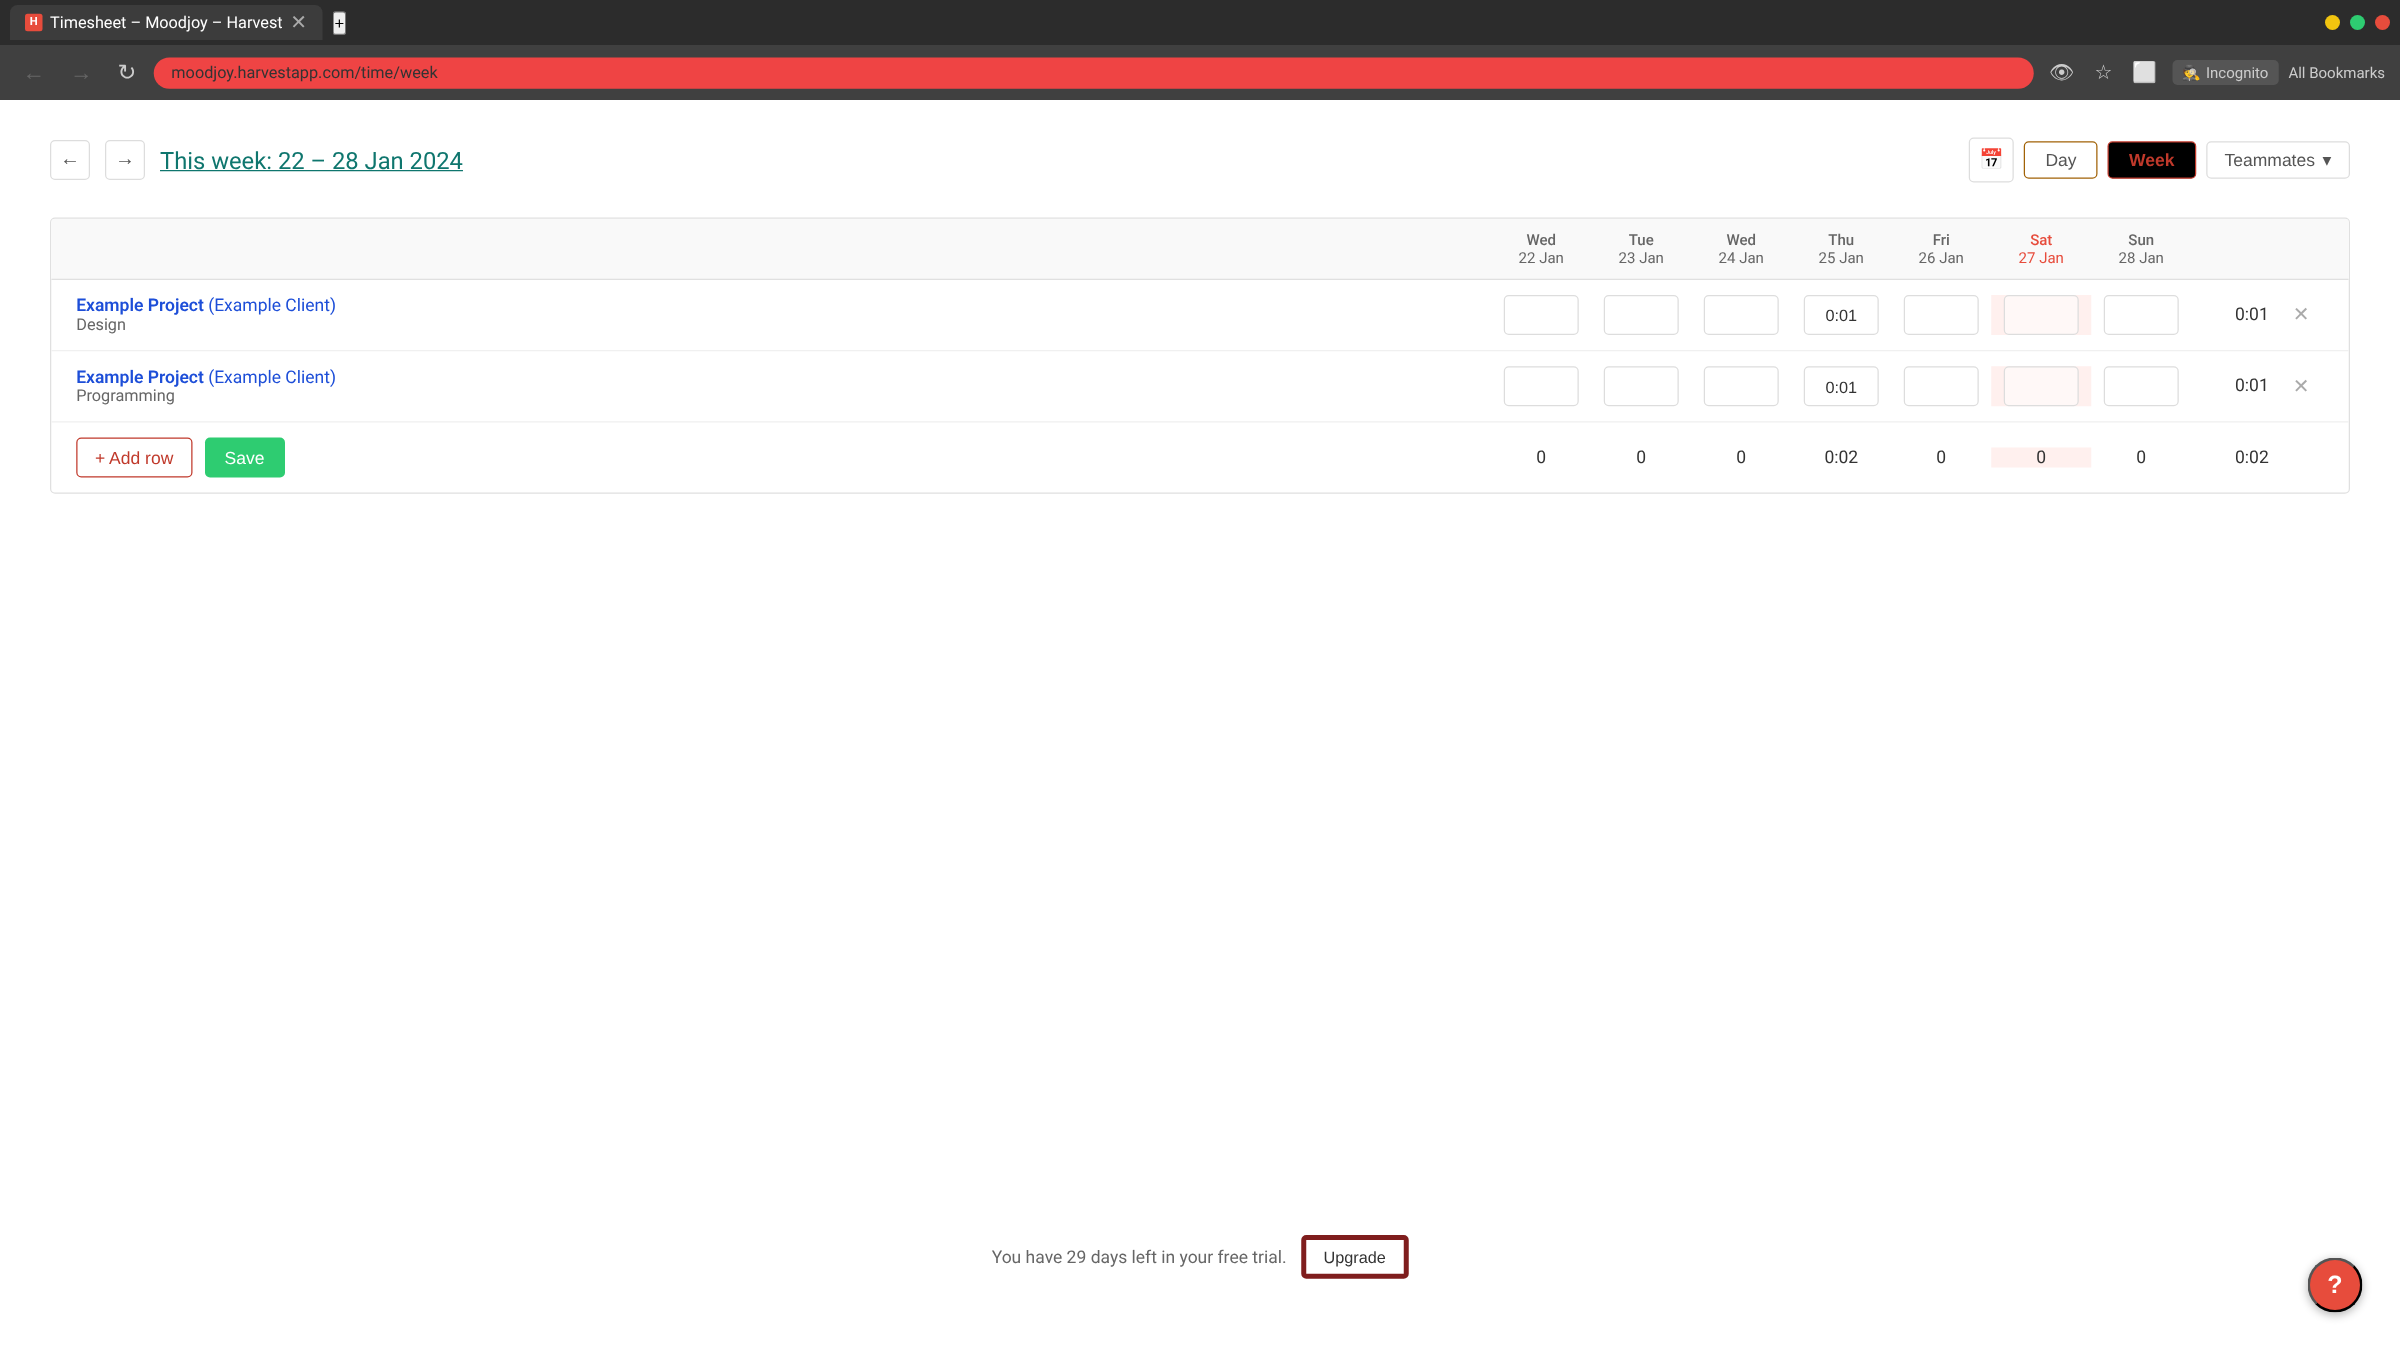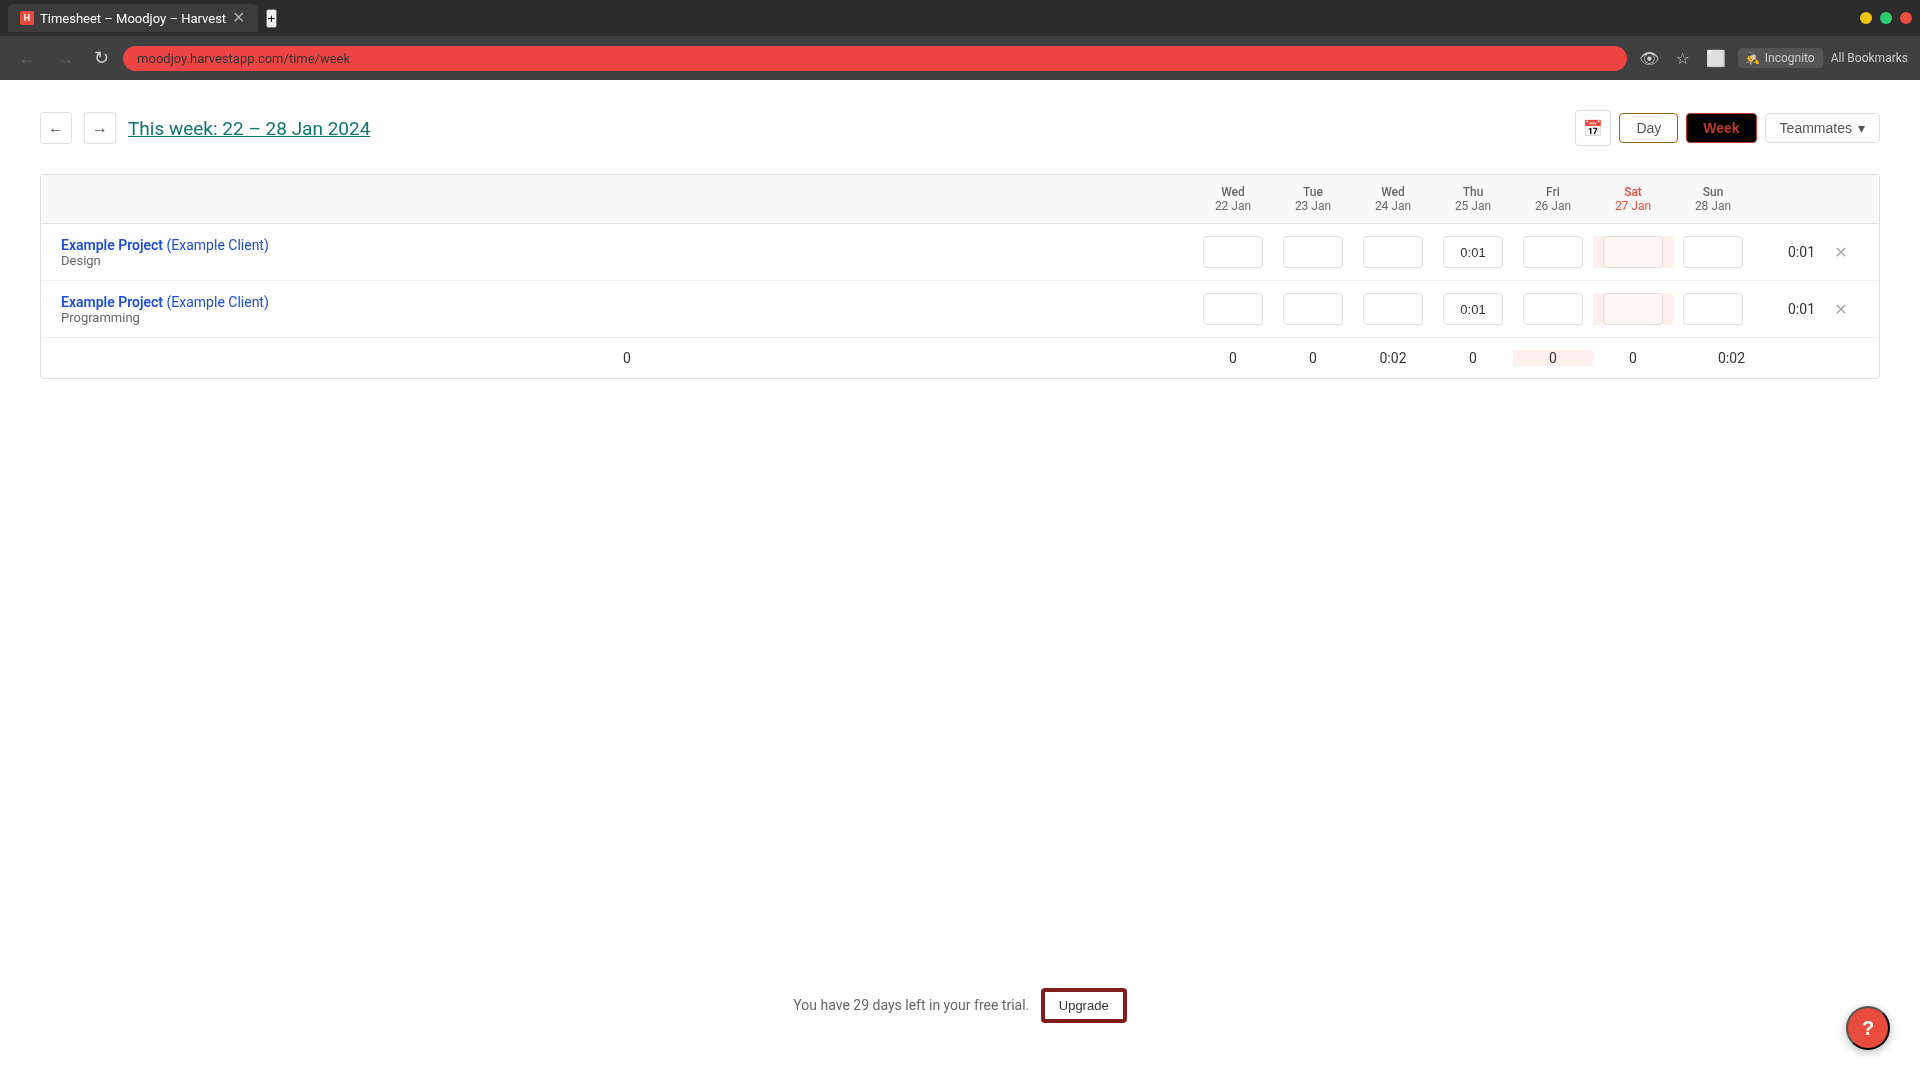--- a/index.html
+++ b/index.html
@@ -247,20 +247,24 @@
               <input class="time-input" type="text" value="" style="background: rgb(255, 248, 247);">
             </div>
           <div class="time-cell">
               <input class="time-input" type="text" value="" style="">
             </div>
           <div class="row-total">0:01</div>
           <button class="delete-btn">✕</button>
         </div>
 
         <div class="footer-row">
+          <div class="footer-actions">
+            <button class="add-row-btn">+ Add row</button>
+            <button class="save-btn">Save</button>
+          </div>
           <div class="day-total">0</div>
           <div class="day-total">0</div>
           <div class="day-total">0</div>
           <div class="day-total">0:02</div>
           <div class="day-total">0</div>
           <div class="day-total sat-highlight">0</div>
           <div class="day-total">0</div>
           <div class="week-total">0:02</div>
           <div></div>
         </div>

